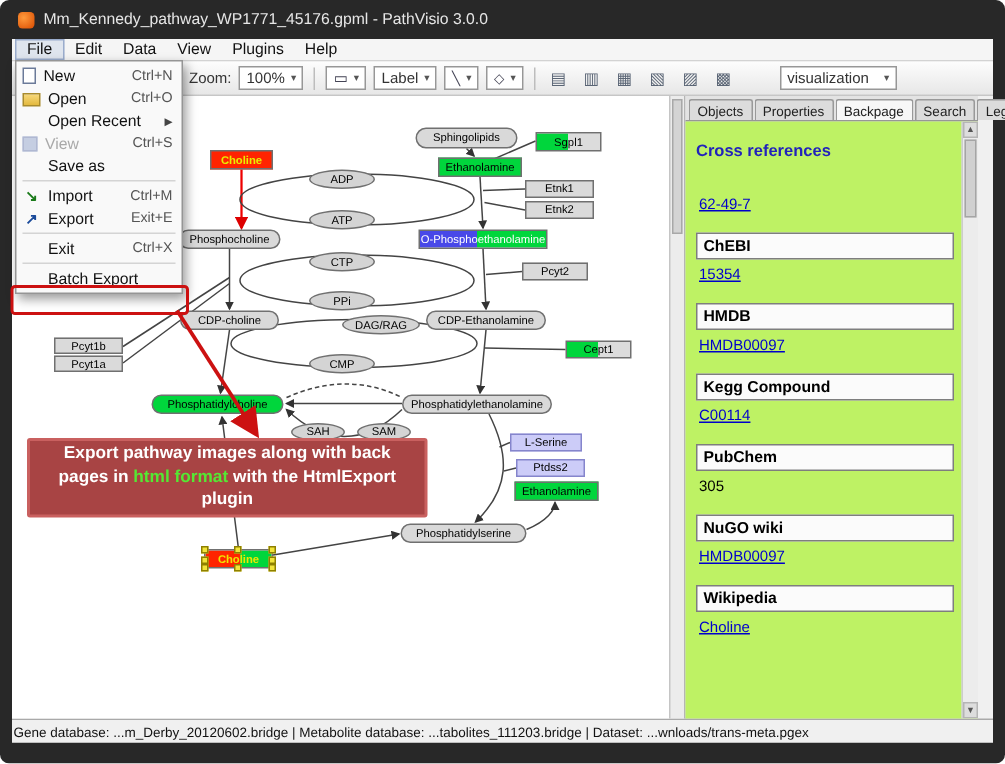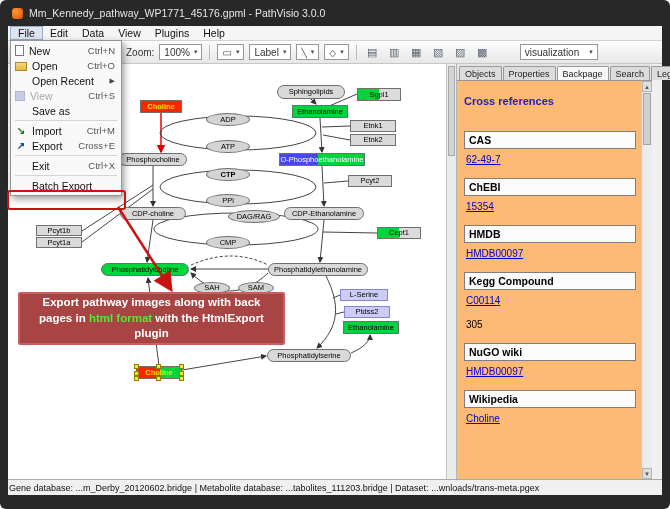--- a/index.html
+++ b/index.html
@@ -52,21 +52,21 @@
   
   .annotation{position:absolute;left:10px;top:228px;width:267px;height:53px;background:#a84444;border:2px solid #c9605f;
               border-radius:2px;z-index:6;display:flex;align-items:center;justify-content:center;padding:2px 12px;text-align:center;}
   .annotation p{margin:0;color:#ffffff;font-weight:bold;font-size:11.5px;line-height:1.35;}
   .ann-hl{color:#55e833;}
   
   .sidepanel{width:196px;background:#f0f0f0;border-left:1px solid #b5b5b5;display:flex;flex-direction:column;flex:none;}
   .tabs{display:flex;height:17px;background:#e3e3e3;border-bottom:1px solid #979797;font-size:9px;padding:2px 0 0 2px;}
   .tab{padding:1px 5px;border:1px solid #999;border-bottom:none;background:#dcdcdc;margin-right:1px;border-radius:2px 2px 0 0;color:#222;display:flex;align-items:center;}
   .tab.active{background:#f7f7f7;}
-  .bp{position:relative;flex:1;background:#fdba74;overflow:hidden;}
+  .bp{position:relative;flex:1;background:#bef264;overflow:hidden;}
   .bp-inner{position:absolute;left:7px;top:14px;right:16px;}
   .bp-title{color:#2222bb;font-weight:bold;font-size:11px;margin:0 0 24px 0;}
   .bp-sec-h{border:1px solid #7e7e7e;background:#fbfbfb;font-weight:bold;font-size:10.5px;padding:2px 4px;color:#000;}
   .bp-sec-v{font-size:10px;margin:5px 0 13px 2px;color:#000;}
   .bp-sec-v.link{color:#0000cc;text-decoration:underline;cursor:pointer;}
   .bp-footer{font-weight:bold;font-size:11px;color:#000;margin-top:2px;}
   .panel-scroll{position:absolute;right:0;top:0;bottom:0;width:11px;background:#ececec;border-left:1px solid #cccccc;}
   .ps-btn{height:11px;background:#dddddd;border:1px solid #b5b5b5;display:flex;align-items:center;justify-content:center;color:#555;}
   .ps-btn::before{font-size:6px;}
   .ps-up::before{content:"▲";}
@@ -192,21 +192,21 @@
         <div class="node nd-round" style="left:269px;top:21px;width:68px;height:14px;">Sphingolipids</div>
         <div class="node nd-splitgg" style="left:349px;top:24px;width:44px;height:13px;">Sgpl1</div>
         <div class="node nd-red" style="left:132px;top:36px;width:42px;height:13px;">Choline</div>
         <div class="node nd-green" style="left:284px;top:41px;width:56px;height:13px;">Ethanolamine</div>
         <div class="node" style="left:342px;top:56px;width:46px;height:12px;">Etnk1</div>
         <div class="node" style="left:342px;top:70px;width:46px;height:12px;">Etnk2</div>
         <div class="node nd-ellipse" style="left:198px;top:49px;width:44px;height:13px;">ADP</div>
         <div class="node nd-ellipse" style="left:198px;top:76px;width:44px;height:13px;">ATP</div>
         <div class="node nd-round" style="left:111px;top:89px;width:68px;height:13px;">Phosphocholine</div>
         <div class="node nd-splitbg" style="left:271px;top:89px;width:86px;height:13px;">O-Phosphoethanolamine</div>
-        <div class="node nd-ellipse" style="left:198px;top:104px;width:44px;height:13px;font-weight:bold;">CTP</div>
+        <div class="node nd-ellipse" style="left:198px;top:104px;width:44px;height:13px;">CTP</div>
         <div class="node" style="left:340px;top:111px;width:44px;height:12px;">Pcyt2</div>
         <div class="node nd-ellipse" style="left:198px;top:130px;width:44px;height:13px;">PPi</div>
         <div class="node nd-round" style="left:112px;top:143px;width:66px;height:13px;">CDP-choline</div>
         <div class="node nd-ellipse" style="left:220px;top:146px;width:52px;height:13px;">DAG/RAG</div>
         <div class="node nd-round" style="left:276px;top:143px;width:80px;height:13px;">CDP-Ethanolamine</div>
         <div class="node nd-splitgg" style="left:369px;top:163px;width:44px;height:12px;">Cept1</div>
         <div class="node nd-ellipse" style="left:198px;top:172px;width:44px;height:13px;">CMP</div>
         <div class="node" style="left:28px;top:161px;width:46px;height:11px;">Pcyt1b</div>
         <div class="node" style="left:28px;top:173px;width:46px;height:11px;">Pcyt1a</div>
         <div class="node nd-round nd-green" style="left:93px;top:199px;width:88px;height:13px;">Phosphatidylcholine</div>
@@ -245,36 +245,36 @@
           <span class="tab">Properties</span>
           <span class="tab active">Backpage</span>
           <span class="tab">Search</span>
           <span class="tab">Legend</span>
         </div>
         <div class="bp">
           <div class="bp-inner">
             <h3 class="bp-title">Cross references</h3>
 
             <div>
-              <div class="bp-sec-h">CAS</div>
               <div class="bp-sec-v link">62-49-7</div>
             </div>
             <div>
               <div class="bp-sec-h">ChEBI</div>
               <div class="bp-sec-v link">15354</div>
             </div>
             <div>
               <div class="bp-sec-h">HMDB</div>
               <div class="bp-sec-v link">HMDB00097</div>
             </div>
             <div>
               <div class="bp-sec-h">Kegg Compound</div>
               <div class="bp-sec-v link">C00114</div>
             </div>
             <div>
+              <div class="bp-sec-h">PubChem</div>
               <div class="bp-sec-v">305</div>
             </div>
             <div>
               <div class="bp-sec-h">NuGO wiki</div>
               <div class="bp-sec-v link">HMDB00097</div>
             </div>
             <div>
               <div class="bp-sec-h">Wikipedia</div>
               <div class="bp-sec-v link">Choline</div>
             </div>
@@ -321,21 +321,21 @@
     </div>
     <div class="fm-sep"></div>
     <div class="fm-item">
       <span class="fm-icon icon-import"></span>
       <span class="fm-label">Import</span>
       <span class="fm-short">Ctrl+M</span>
     </div>
     <div class="fm-item">
       <span class="fm-icon icon-export"></span>
       <span class="fm-label">Export</span>
-      <span class="fm-short">Cross+E</span>
+      <span class="fm-short">Exit+E</span>
     </div>
     <div class="fm-sep"></div>
     <div class="fm-item">
       <span class="fm-icon"></span>
       <span class="fm-label">Exit</span>
       <span class="fm-short">Ctrl+X</span>
     </div>
     <div class="fm-sep"></div>
     <div class="fm-item">
       <span class="fm-icon"></span>

